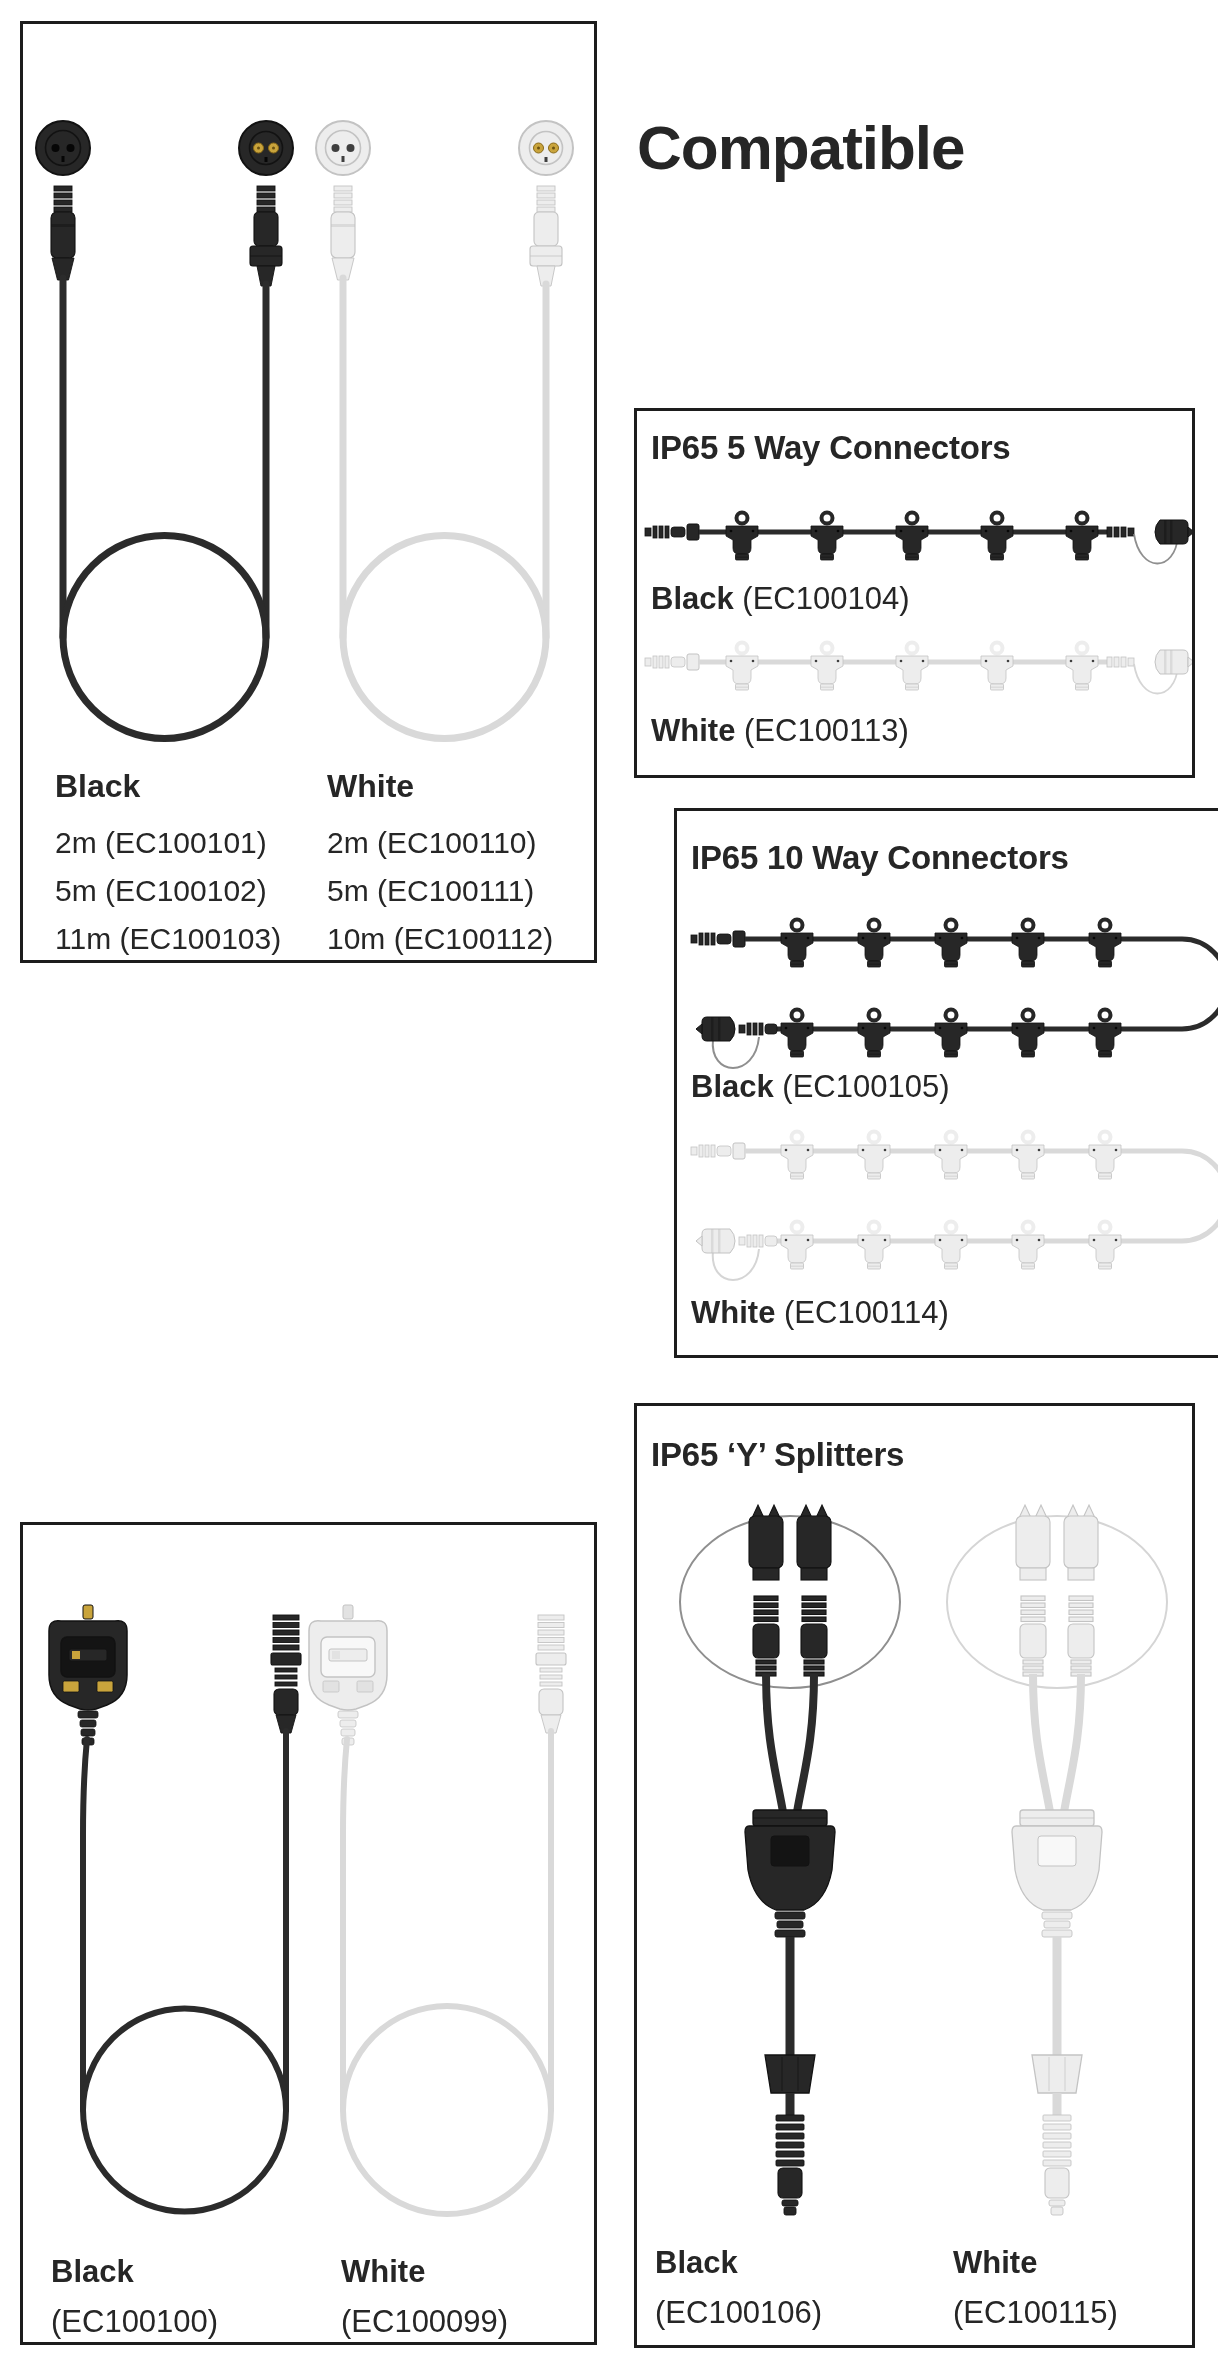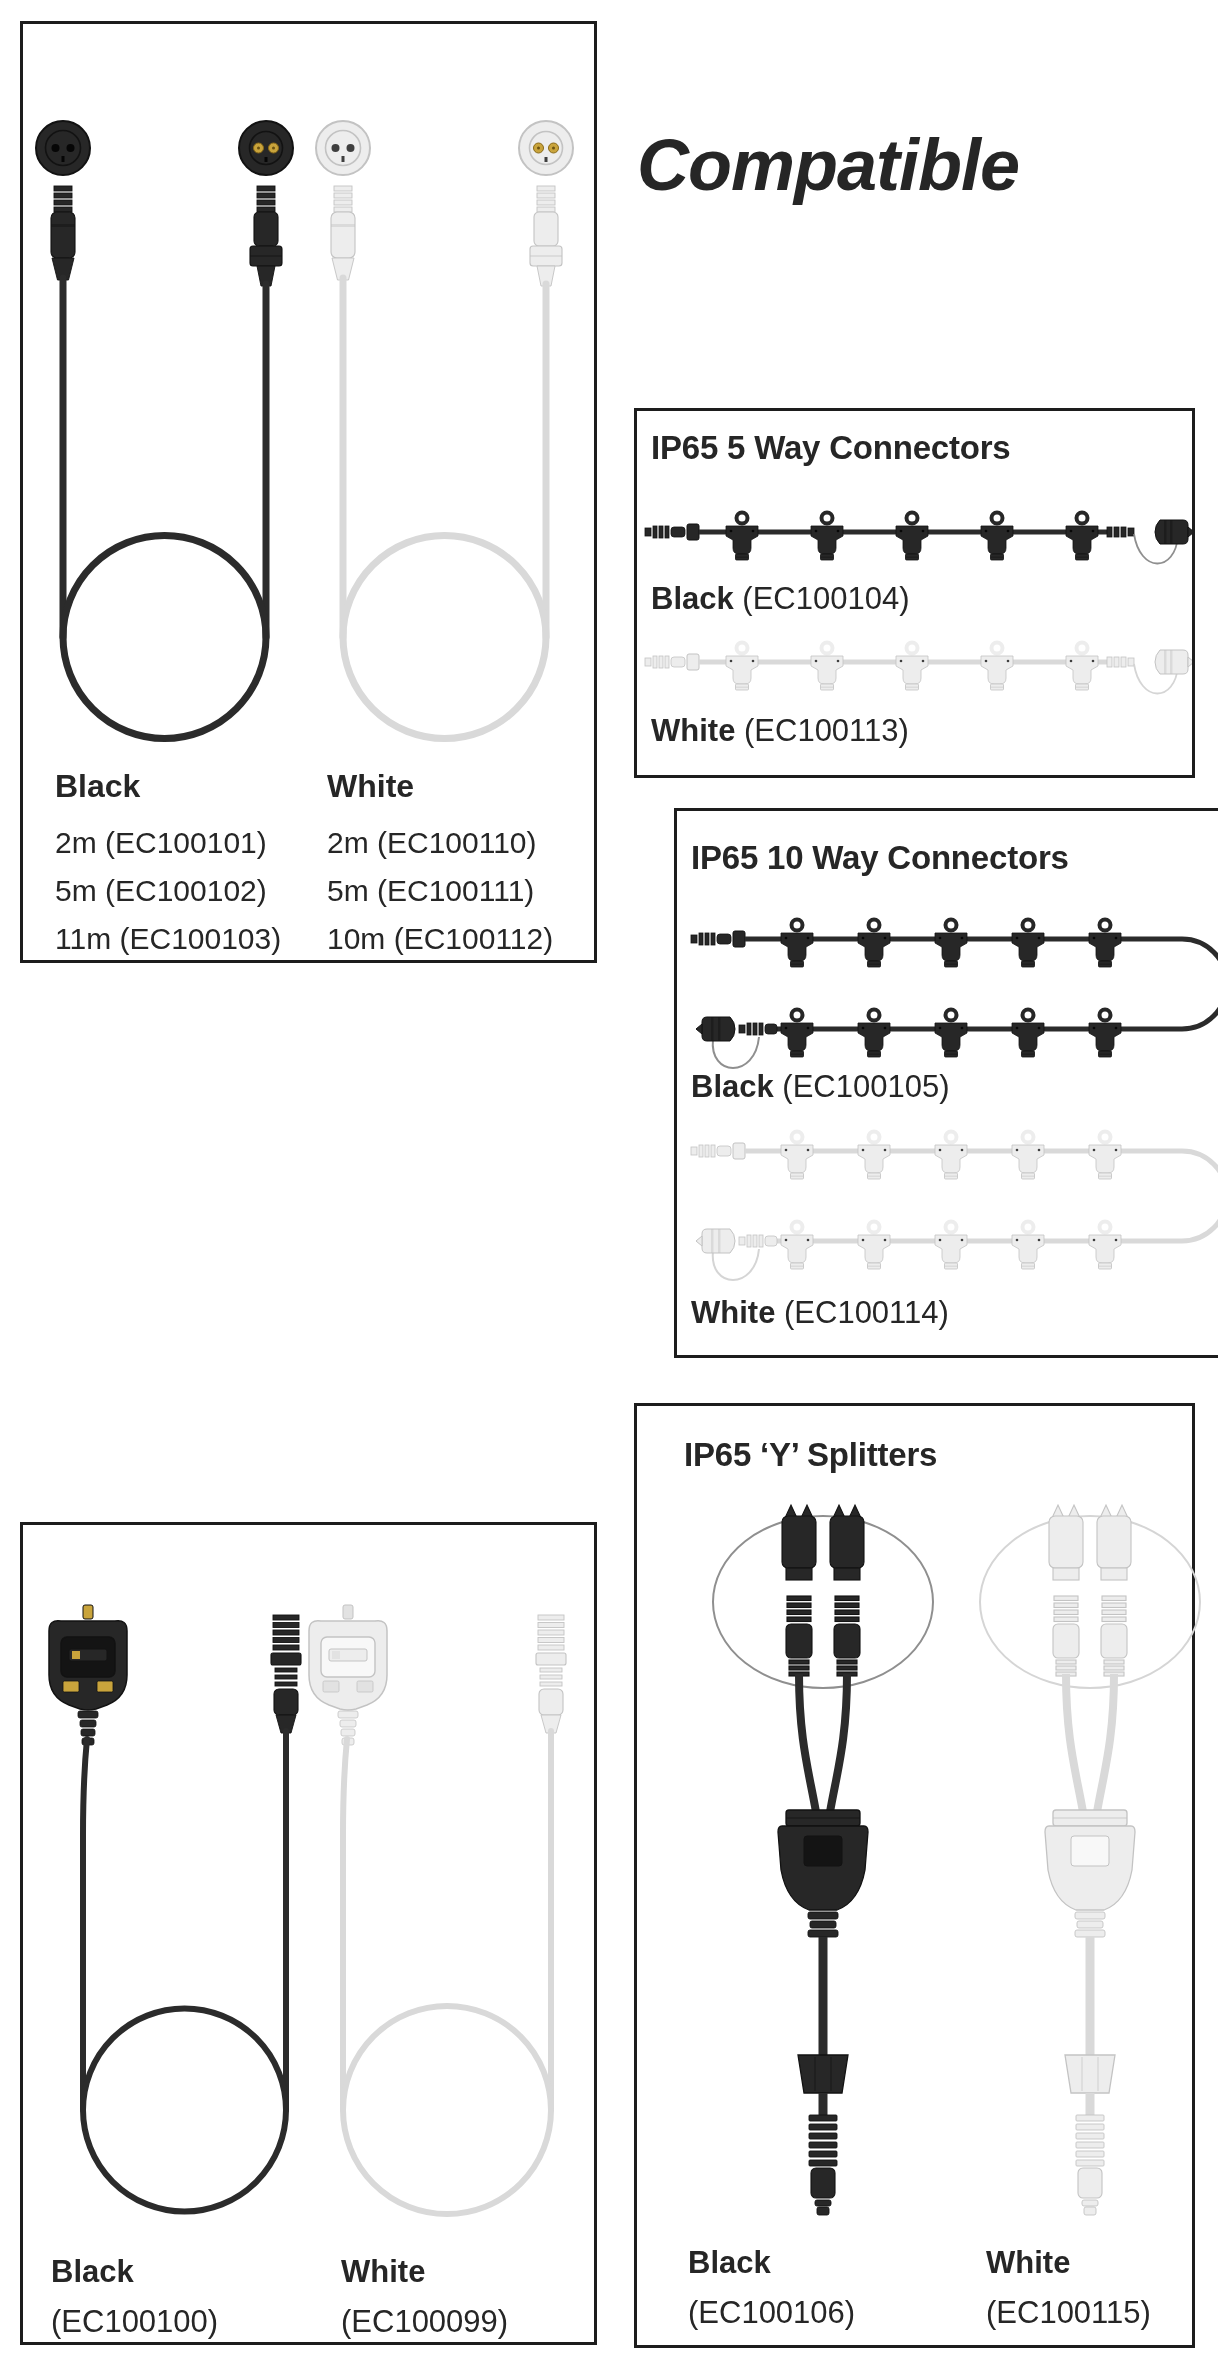--- a/index.html
+++ b/index.html
@@ -1,21 +1,21 @@
 <!DOCTYPE html>
 <html><head>
 <meta charset="utf-8">
 <style>
   html,body{margin:0;padding:0;background:#ffffff;}
   body{font-family:"Liberation Sans","DejaVu Sans",sans-serif;color:#262626;}
   .stage{position:relative;width:1218px;height:2362px;background:#fff;overflow:hidden;}
   .panel{position:absolute;border:3px solid #1d1d1d;background:#fff;box-sizing:border-box;}
   .panel-inner{position:relative;width:100%;height:100%;}
   .ptitle{position:absolute;font-weight:700;font-size:33px;letter-spacing:-.2px;white-space:nowrap;}
-  .heading{position:absolute;left:637px;top:119px;font-weight:700;font-size:72px;line-height:1.28;letter-spacing:-1px;white-space:nowrap;font-style:italic;}
+  .heading{position:absolute;left:637px;top:108px;font-weight:700;font-size:62px;line-height:1.28;letter-spacing:-1px;white-space:nowrap;}
   .vlabel{position:absolute;font-size:31px;white-space:nowrap;}
   .vlabel .cw{font-weight:700;}
   .vlabel.stacked div{line-height:50px;}
   .excol{position:absolute;font-size:30px;}
   .excol .colhead{font-size:32px;font-weight:700;margin-bottom:14px;}
   .excol .exitem{line-height:48px;}
   svg{position:absolute;left:0;top:0;display:block;}
   .v-black{color:#272727;--edge:#121212;--mark:#060606;--wire:#8f8f8f;--cable:#2b2b2b;--inner:#141414;--pin:#c9a43c;}
   .v-white{color:#ededed;--edge:#c3c3c3;--mark:#3f3f3f;--wire:#d5d5d5;--cable:#d9d9d9;--inner:#f8f8f8;--pin:#e2e2e2;}
   .cable{stroke:var(--cable);stroke-width:7;fill:none;stroke-linecap:round;}
@@ -392,21 +392,21 @@
         <span class="cw">Black</span>
         <span>(EC100105)</span>
       </div>
       <div class="vlabel" style="left:14px;top:484px;">
         <span class="cw">White</span>
         <span>(EC100114)</span>
       </div>
     </div>
   </div>
 
-  <div class="panel" style="left:634px;top:1403px;width:561px;height:945px;padding-left:33px;">
+  <div class="panel" style="left:634px;top:1403px;width:561px;height:945px;">
     <div class="panel-inner">
       <div class="ptitle" style="left:14px;top:30px;">IP65 ‘Y’ Splitters</div>
       <svg width="555" height="939" viewBox="0 0 555 939">
         <g class="v-black">
             <use href="#y-split" x="153" y="104"></use>
           </g>
         <g class="v-white">
             <use href="#y-split" x="420" y="104"></use>
           </g>
       </svg>

